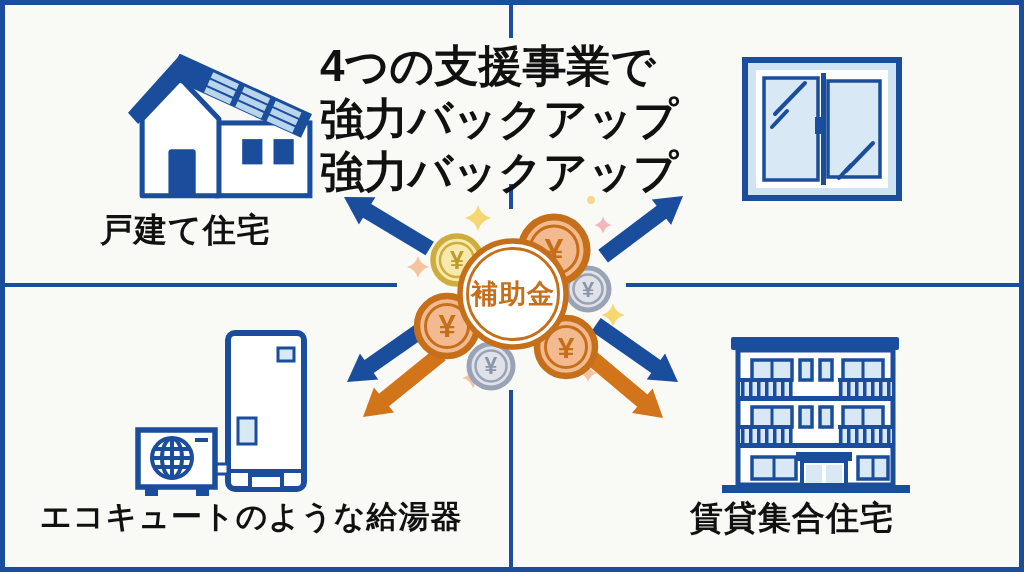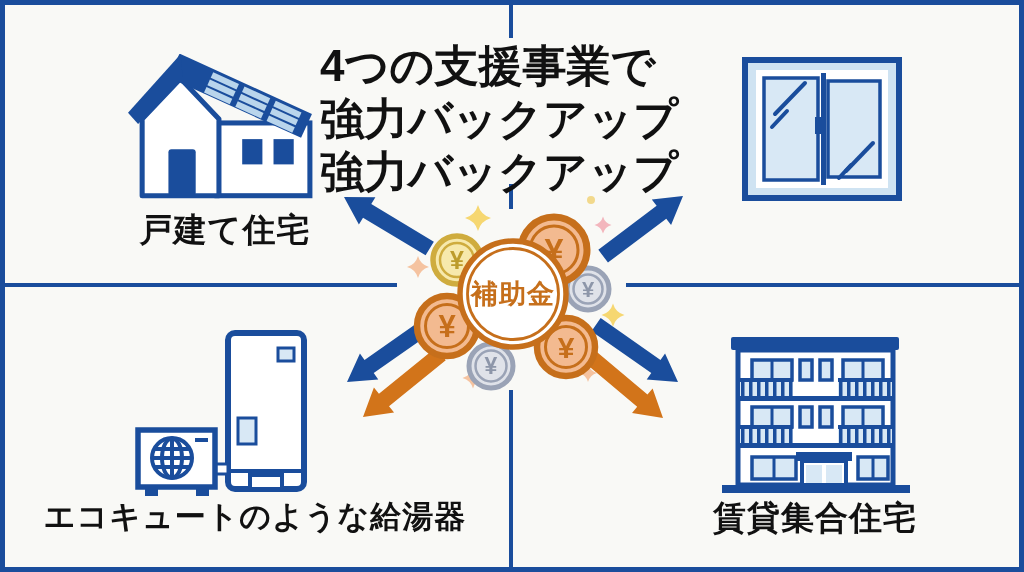--- a/index.html
+++ b/index.html
@@ -20,21 +20,21 @@
   }
   .overlay{position:absolute;left:0;top:0;z-index:5;}
   .arrows{z-index:30;}
   .quad{position:absolute;z-index:10;}
   .q-tl{left:0;top:0;width:511px;height:285px;}
   .q-tr{left:511px;top:0;width:513px;height:285px;}
   .q-bl{left:0;top:285px;width:511px;height:287px;}
   .q-br{left:511px;top:285px;width:513px;height:287px;}
   .icon-abs{position:absolute;}
   .label{
-    position:absolute;text-align:center;color:var(--text);
+    position:absolute;color:var(--text);
     font-weight:800;letter-spacing:1px;line-height:1.1;
   }
   .title{
     position:absolute;left:320px;top:40px;width:400px;z-index:12;
     text-align:left;color:var(--text);font-weight:800;
     font-size:44px;line-height:1.2;letter-spacing:0px;
   }
   .center-cluster{position:absolute;left:395px;top:190px;z-index:40;}
 </style>
 </head>

